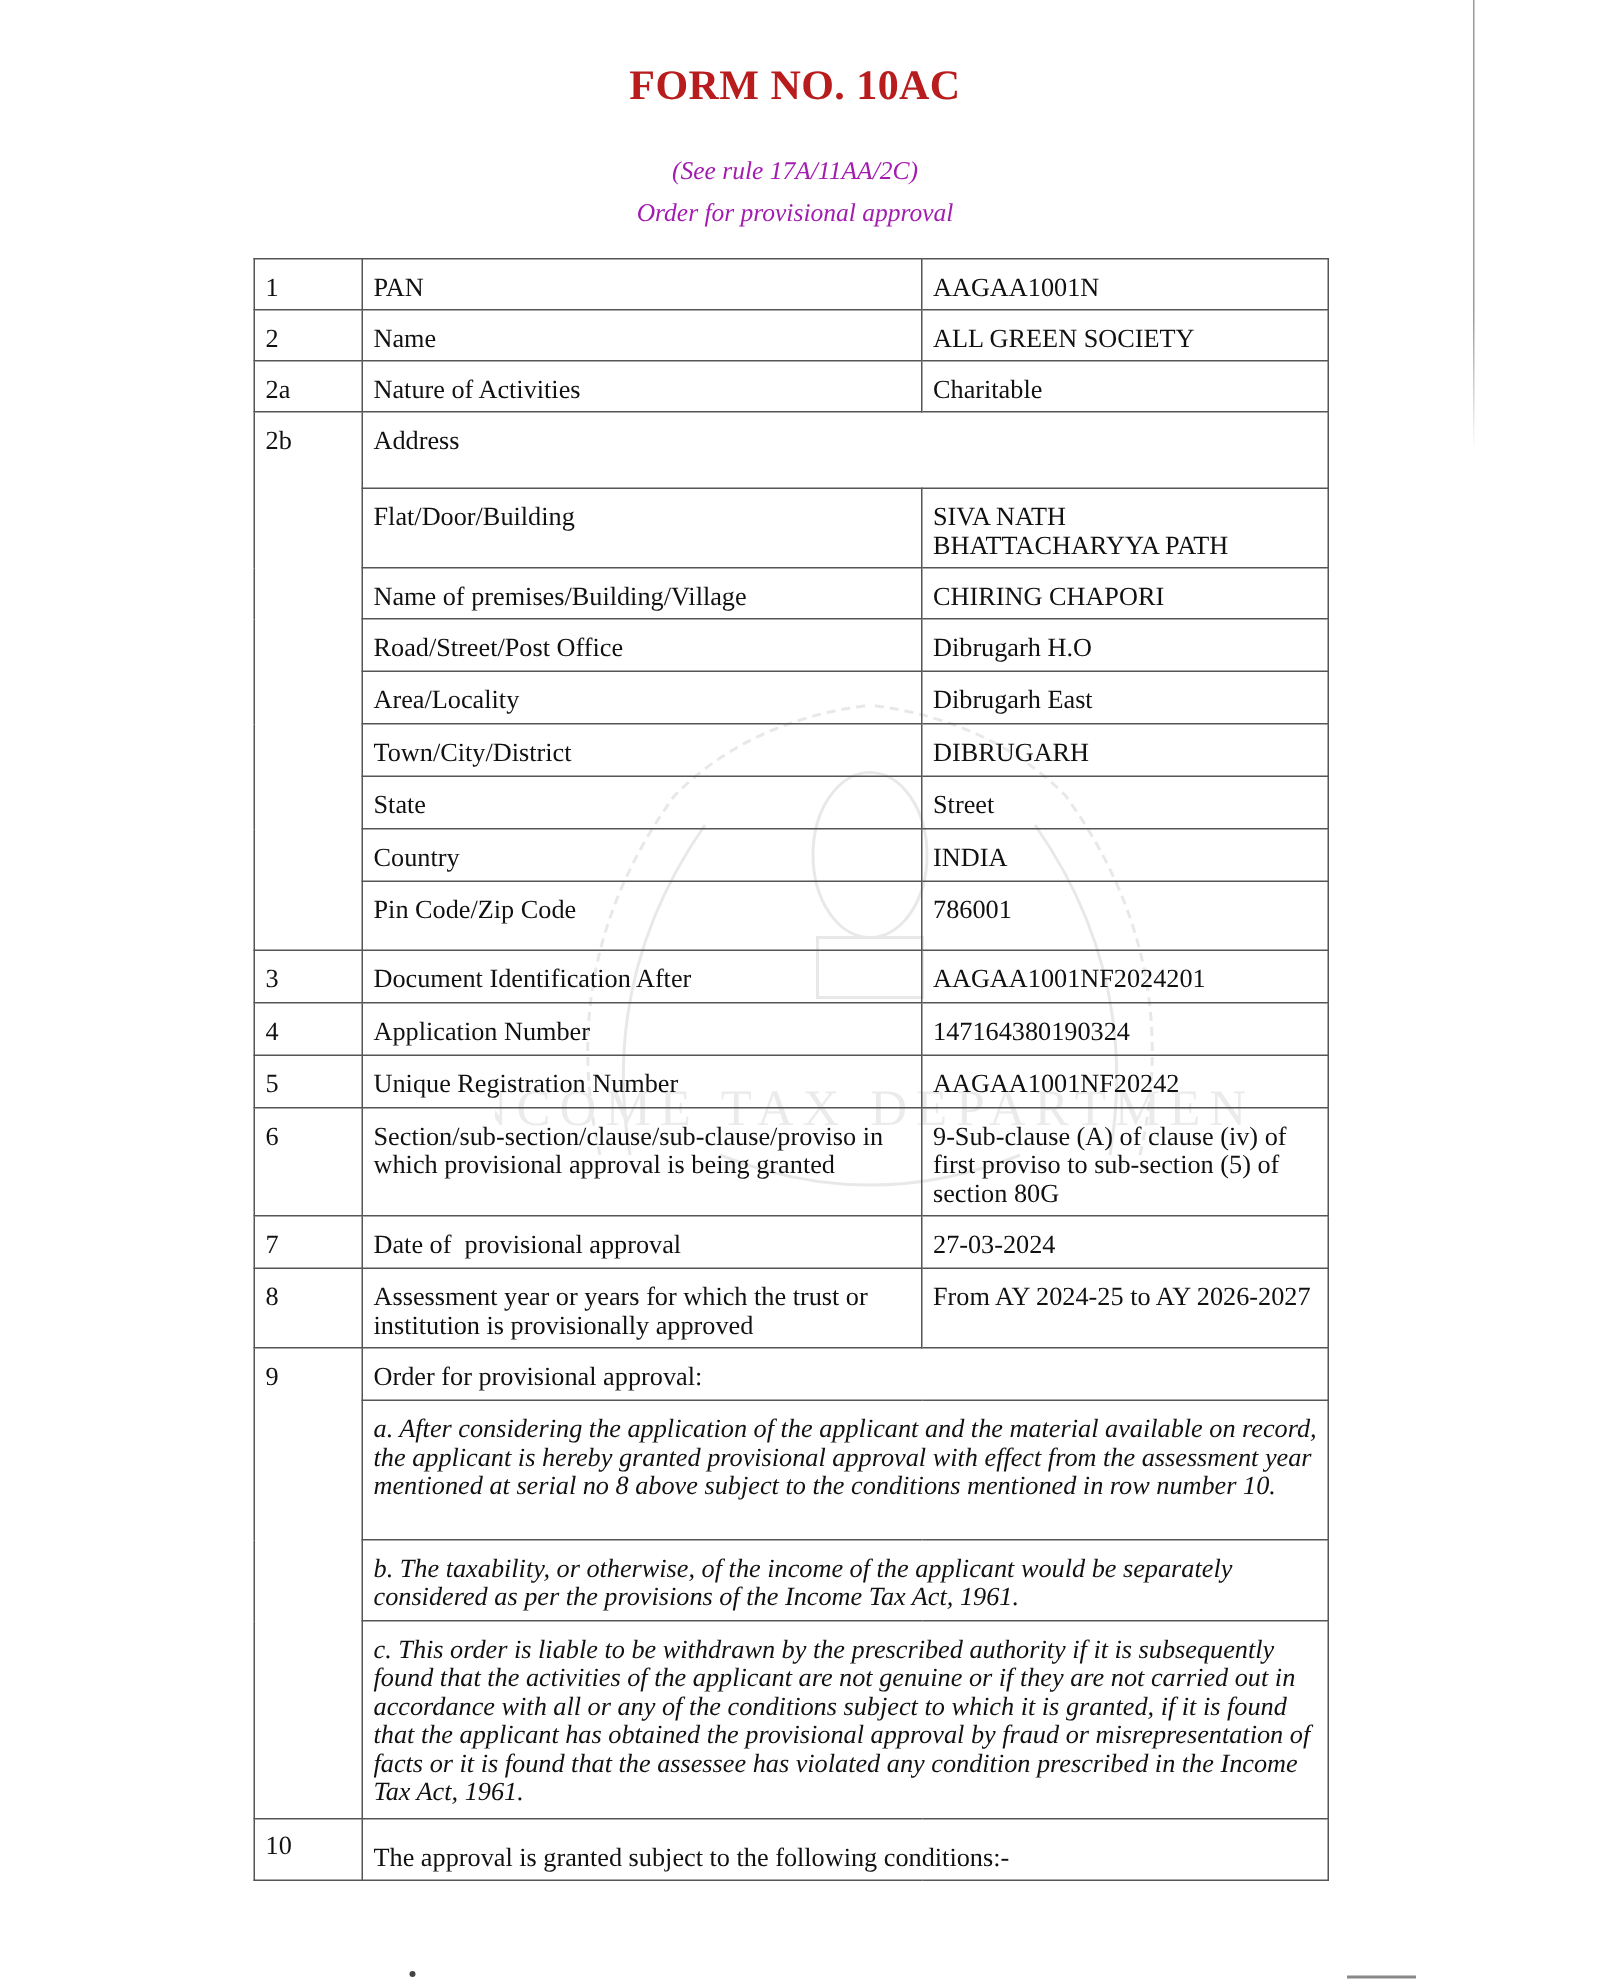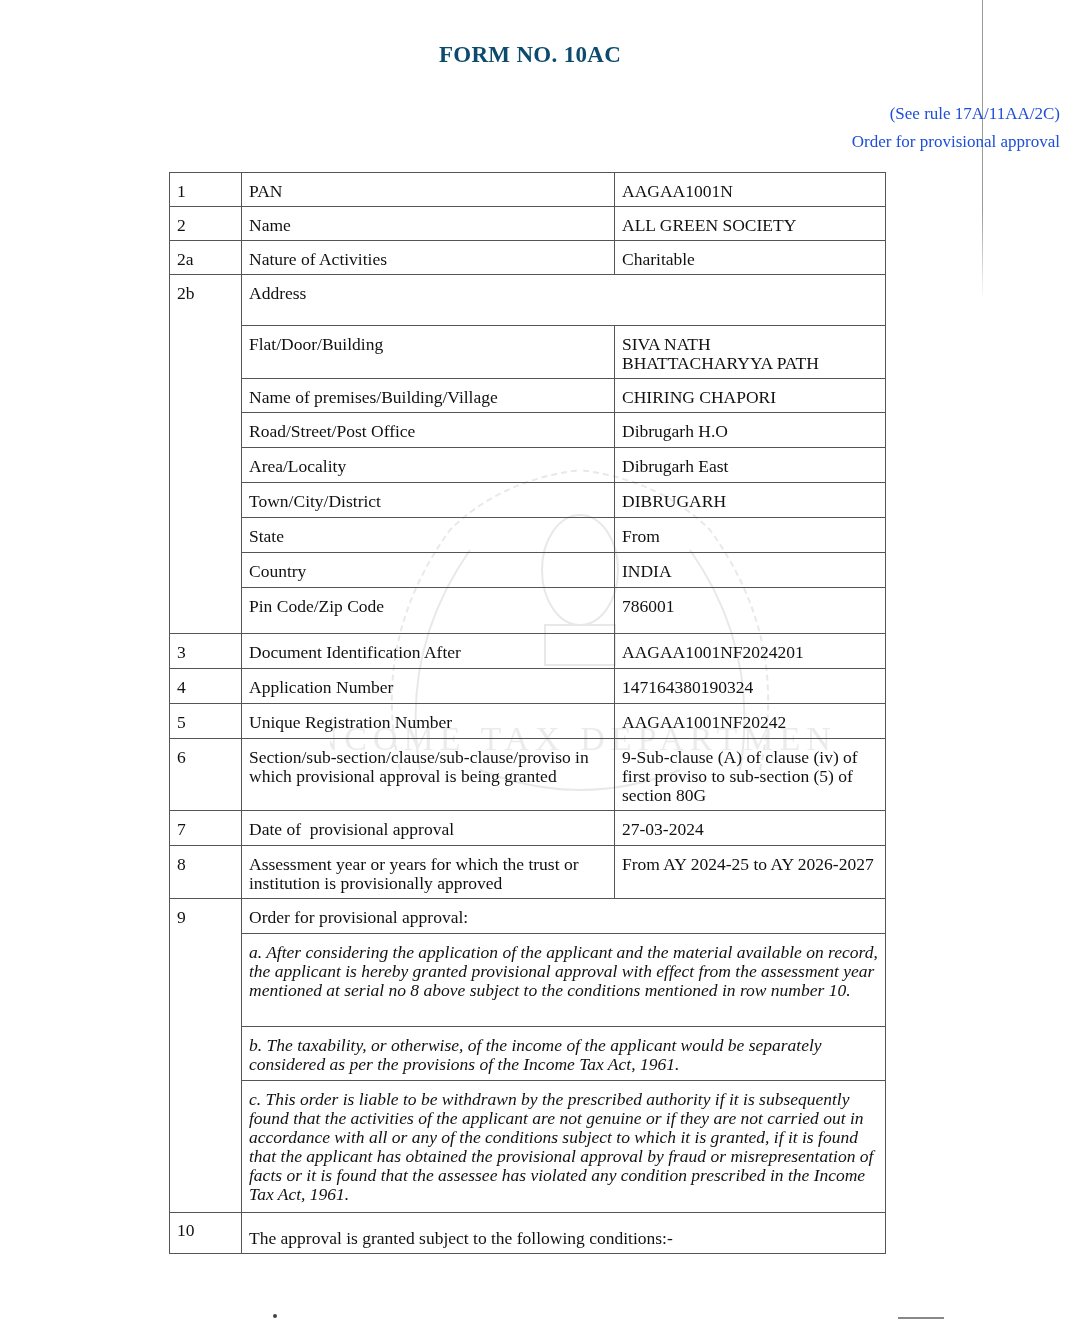--- a/index.html
+++ b/index.html
@@ -6,24 +6,24 @@
   body {
     width: 1080px; height: 1320px; background: #ffffff; position: relative;
     overflow: hidden; font-family: "Liberation Serif", "DejaVu Serif", serif; color: #111;
   }
   .edge-line {
     position: absolute; left: 982px; top: 0; width: 1px; height: 300px;
     background: linear-gradient(#9a9a9a, #9a9a9a 70%, rgba(200,200,200,0));
   }
   .title {
     position: absolute; left: 0; width: 1060px; top: 42px; text-align: center;
-    font-size: 23px; font-weight: bold; letter-spacing: 0.3px; color: #0c4a6e;
+    font-size: 28px; font-weight: bold; letter-spacing: 0.3px; color: #b91c1c;
   }
   .subtitle {
-    position: absolute; left: 0; width: 1060px; text-align: right; font-size: 17px; color: #1d4ed8;
+    position: absolute; left: 0; width: 1060px; text-align: center; font-size: 17px; color: #a21caf; font-style: italic;
   }
   .sub1 { top: 104px; }
   .sub2 { top: 132px; }
 
   .watermark {
     position: absolute; left: 330px; top: 440px; width: 500px; height: 400px; opacity: 0.16; pointer-events: none;
   }
 
   table.form {
     position: absolute; left: 169px; top: 172px; width: 716px;
@@ -106,21 +106,21 @@
   <tr style="height:35px">
     <td>Area/Locality</td>
     <td>Dibrugarh East</td>
   </tr>
   <tr style="height:35px">
     <td>Town/City/District</td>
     <td>DIBRUGARH</td>
   </tr>
   <tr style="height:35px">
     <td>State</td>
-    <td>From</td>
+    <td>Street</td>
   </tr>
   <tr style="height:35px">
     <td>Country</td>
     <td>INDIA</td>
   </tr>
   <tr style="height:46px">
     <td>Pin Code/Zip Code</td>
     <td>786001</td>
   </tr>
 

